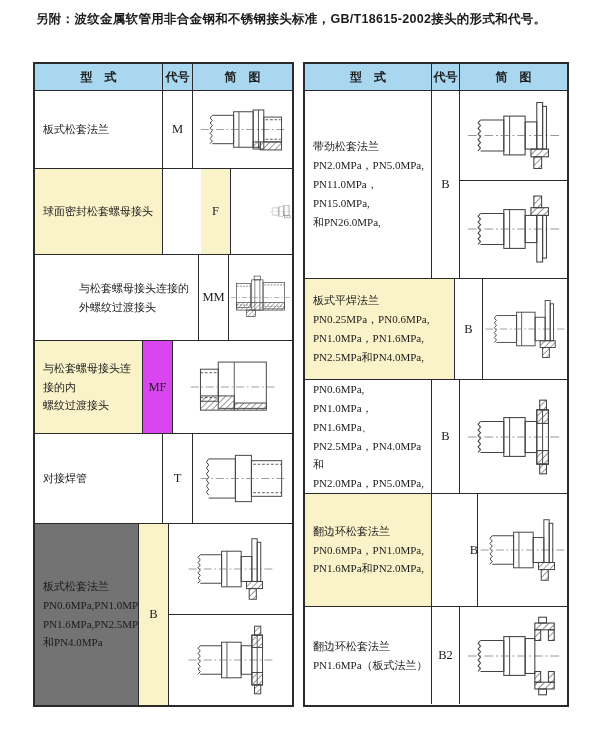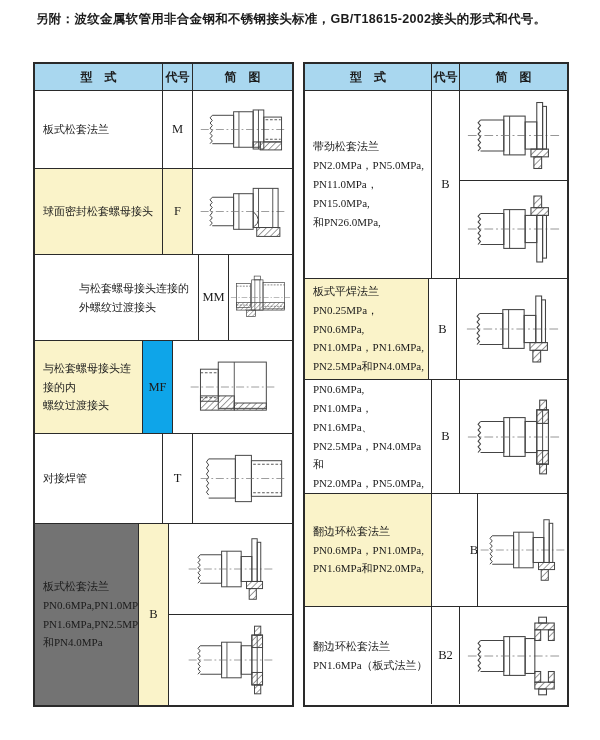--- a/index.html
+++ b/index.html
@@ -72,21 +72,21 @@
                 <line x1="68" y1="18" x2="68" y2="62" stroke="#444444" stroke-width="1"></line>
                 <rect x="74" y="26" width="20" height="28" fill="none" stroke="#444444" stroke-width="1.1"></rect>
                 <line x1="76" y1="29" x2="93" y2="29" stroke="#444444" stroke-width="1" stroke-dasharray="3 2"></line>
                 <line x1="76" y1="51" x2="93" y2="51" stroke="#444444" stroke-width="1" stroke-dasharray="3 2"></line>
                 <rect x="70" y="54" width="24" height="9" fill="url(#hch)" stroke="#444444" stroke-width="1.1"></rect>
                 <rect x="62" y="54" width="8" height="6" fill="url(#hch)" stroke="#444444" stroke-width="1.1"></rect>
               </svg>
             </div>
           </div>
         </div>
-        <div class="trow" style="height: 85px;">
+        <div class="trow" style="height: 85px; gap: 38px;">
           <div class="cell type" style="width: 128px; background: rgb(250, 243, 201);">球面密封松套螺母接头</div>
           <div class="cell code" style="width: 30px; background: rgb(250, 243, 201);">F</div>
           <div class="cell diag" style="flex: 1 1 0%;">
             <div class="sub" style="height: 85px;">
               <svg class="fit" viewBox="0 0 100 80" preserveAspectRatio="xMidYMid meet" height="79" width="89">
                 <path d="M16,24 H40 V56 H16" fill="none" stroke="#444444" stroke-width="1.1"></path>
                 <path d="M16,24 l-2.5,2.9 l2.5,2.9 l-2.5,2.9 l2.5,2.9 l-2.5,2.9 l2.5,2.9 l-2.5,2.9 l2.5,2.9 l-2.5,2.9 l2.5,2.9 l-2.6,3" fill="none" stroke="#444444" stroke-width="1.1"></path>
                 <rect x="40" y="20" width="22" height="40" fill="none" stroke="#444444" stroke-width="1.1"></rect>
                 <line x1="46" y1="20" x2="46" y2="60" stroke="#444444" stroke-width="1"></line>
                 <line x1="3" y1="40" x2="97" y2="40" stroke="#777" stroke-width="0.8" stroke-dasharray="9 3 2 3"></line>
@@ -119,21 +119,21 @@
                 <rect x="12" y="48" width="76" height="12" fill="url(#hch)" stroke="#444444" stroke-width="1.1"></rect>
                 <rect x="28" y="60" width="14" height="10" fill="url(#hch)" stroke="#444444" stroke-width="1.1"></rect>
                 <line x1="3" y1="40" x2="97" y2="40" stroke="#777" stroke-width="0.8" stroke-dasharray="9 3 2 3"></line>
               </svg>
             </div>
           </div>
         </div>
         <div class="trow" style="height: 92px;">
           <div class="cell type" style="width: 108px; background: rgb(250, 243, 201);">与松套螺母接头连接的内
 螺纹过渡接头</div>
-          <div class="cell code" style="width: 30px; background: #0ea5e9;">MF</div>
+          <div class="cell code" style="width: 30px; background: #d946ef;">MF</div>
           <div class="cell diag" style="flex: 1 1 0%;">
             <div class="sub" style="height: 92px;">
               <svg class="fit" viewBox="0 0 100 80" preserveAspectRatio="xMidYMid meet" height="84" width="89">
                 <rect x="14" y="20" width="20" height="36" fill="none" stroke="#444444" stroke-width="1.1"></rect>
                 <line x1="14" y1="24" x2="34" y2="24" stroke="#444444" stroke-width="1" stroke-dasharray="3 2"></line>
                 <line x1="14" y1="52" x2="34" y2="52" stroke="#444444" stroke-width="1" stroke-dasharray="3 2"></line>
                 <rect x="34" y="12" width="54" height="52" fill="none" stroke="#444444" stroke-width="1.1"></rect>
                 <line x1="52" y1="12" x2="52" y2="64" stroke="#444444" stroke-width="1"></line>
                 <rect x="14" y="50" width="38" height="16" fill="url(#hch)" stroke="#444444" stroke-width="1.1"></rect>
                 <rect x="52" y="58" width="36" height="8" fill="url(#hch)" stroke="#444444" stroke-width="1.1"></rect>
@@ -236,21 +236,21 @@
                 <rect x="62" y="26" width="12" height="28" fill="none" stroke="#444444" stroke-width="1.1"></rect>
                 <rect x="68" y="18" width="18" height="8" fill="url(#hch)" stroke="#444444" stroke-width="1.1"></rect>
                 <rect x="71" y="6" width="8" height="12" fill="url(#hch)" stroke="#444444" stroke-width="1.1"></rect>
                 <rect x="74" y="26" width="6" height="48" fill="none" stroke="#444444" stroke-width="1.1"></rect>
                 <rect x="80" y="26" width="4" height="44" fill="none" stroke="#444444" stroke-width="1.1"></rect>
               </svg>
             </div>
           </div>
         </div>
         <div class="trow" style="height: 100px;">
-          <div class="cell type" style="width: 124px; background: rgb(250, 243, 201);">板式平焊法兰
+          <div class="cell type" style="width: 150px; background: rgb(250, 243, 201);">板式平焊法兰
 PN0.25MPa，PN0.6MPa,
 PN1.0MPa，PN1.6MPa,
 PN2.5MPa和PN4.0MPa,</div>
           <div class="cell code" style="width: 28px;">B</div>
           <div class="cell diag" style="flex: 1 1 0%;">
             <div class="sub" style="height: 100px;">
               <svg class="fit" viewBox="0 0 100 80" preserveAspectRatio="xMidYMid meet" height="84" width="97">
                 <path d="M16,24 H40 V56 H16" fill="none" stroke="#444444" stroke-width="1.1"></path>
                 <path d="M16,24 l-2.5,2.9 l2.5,2.9 l-2.5,2.9 l2.5,2.9 l-2.5,2.9 l2.5,2.9 l-2.5,2.9 l2.5,2.9 l-2.5,2.9 l2.5,2.9 l-2.6,3" fill="none" stroke="#444444" stroke-width="1.1"></path>
                 <rect x="40" y="20" width="22" height="40" fill="none" stroke="#444444" stroke-width="1.1"></rect>

